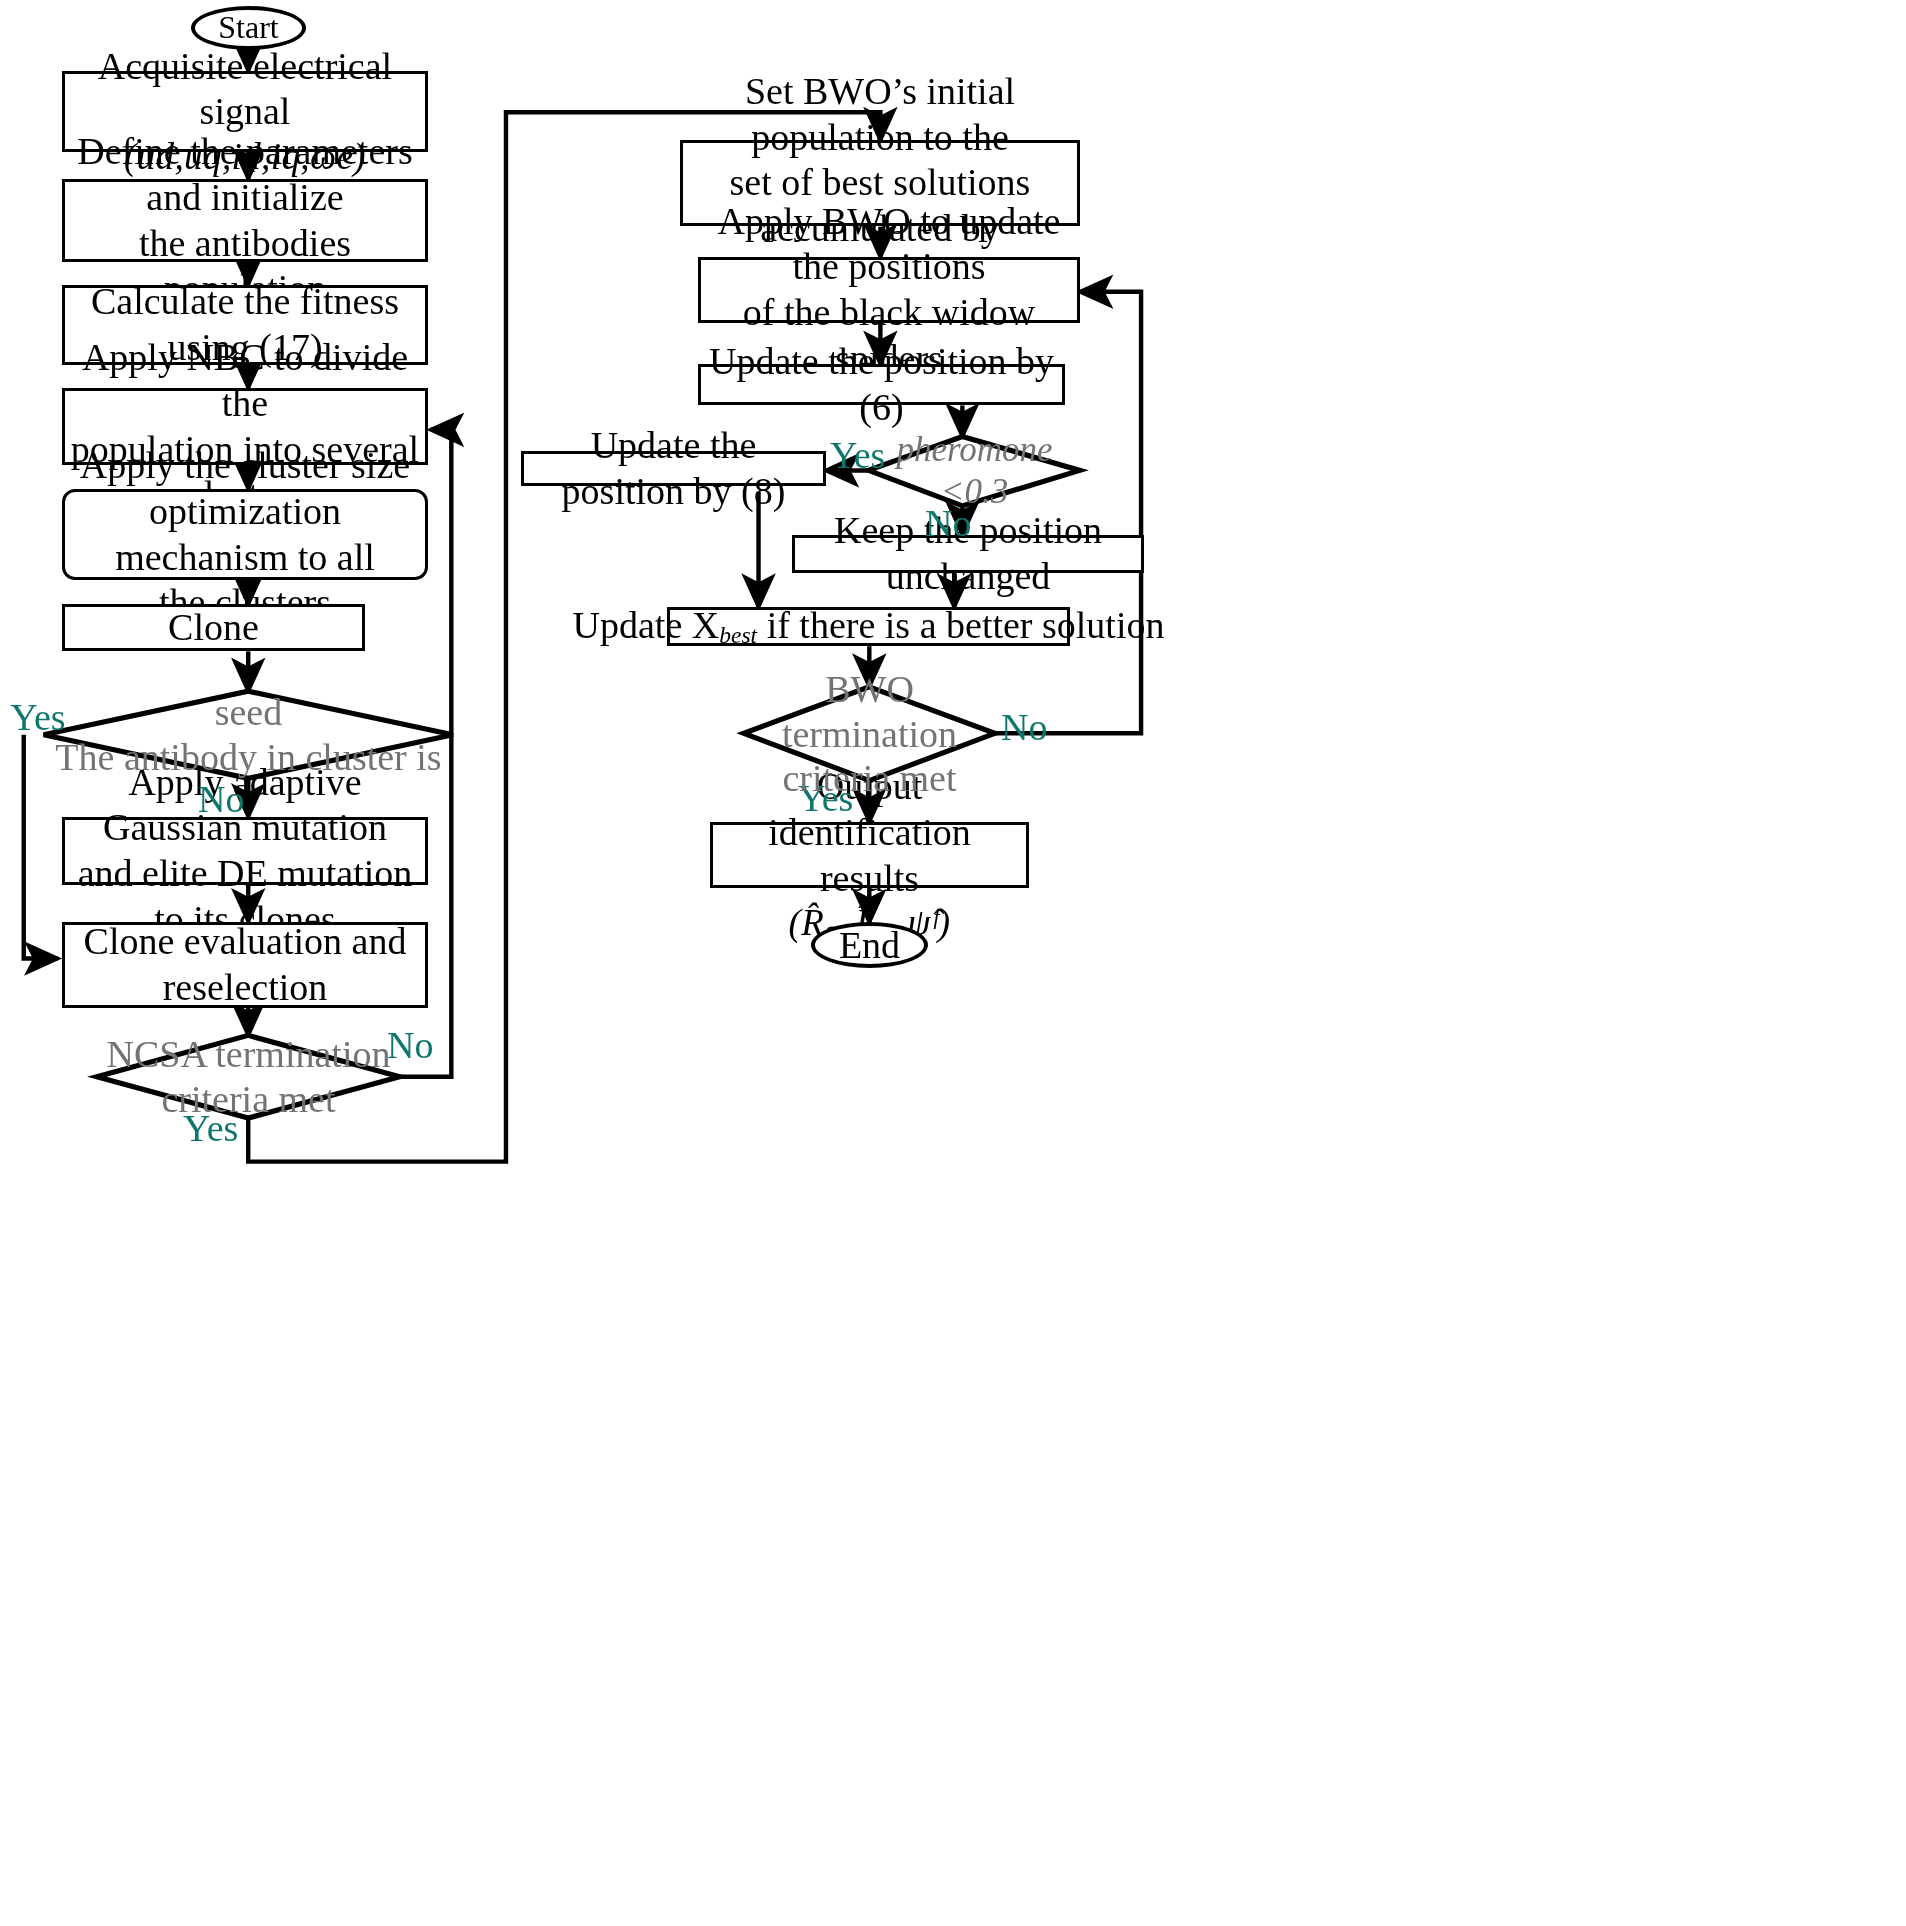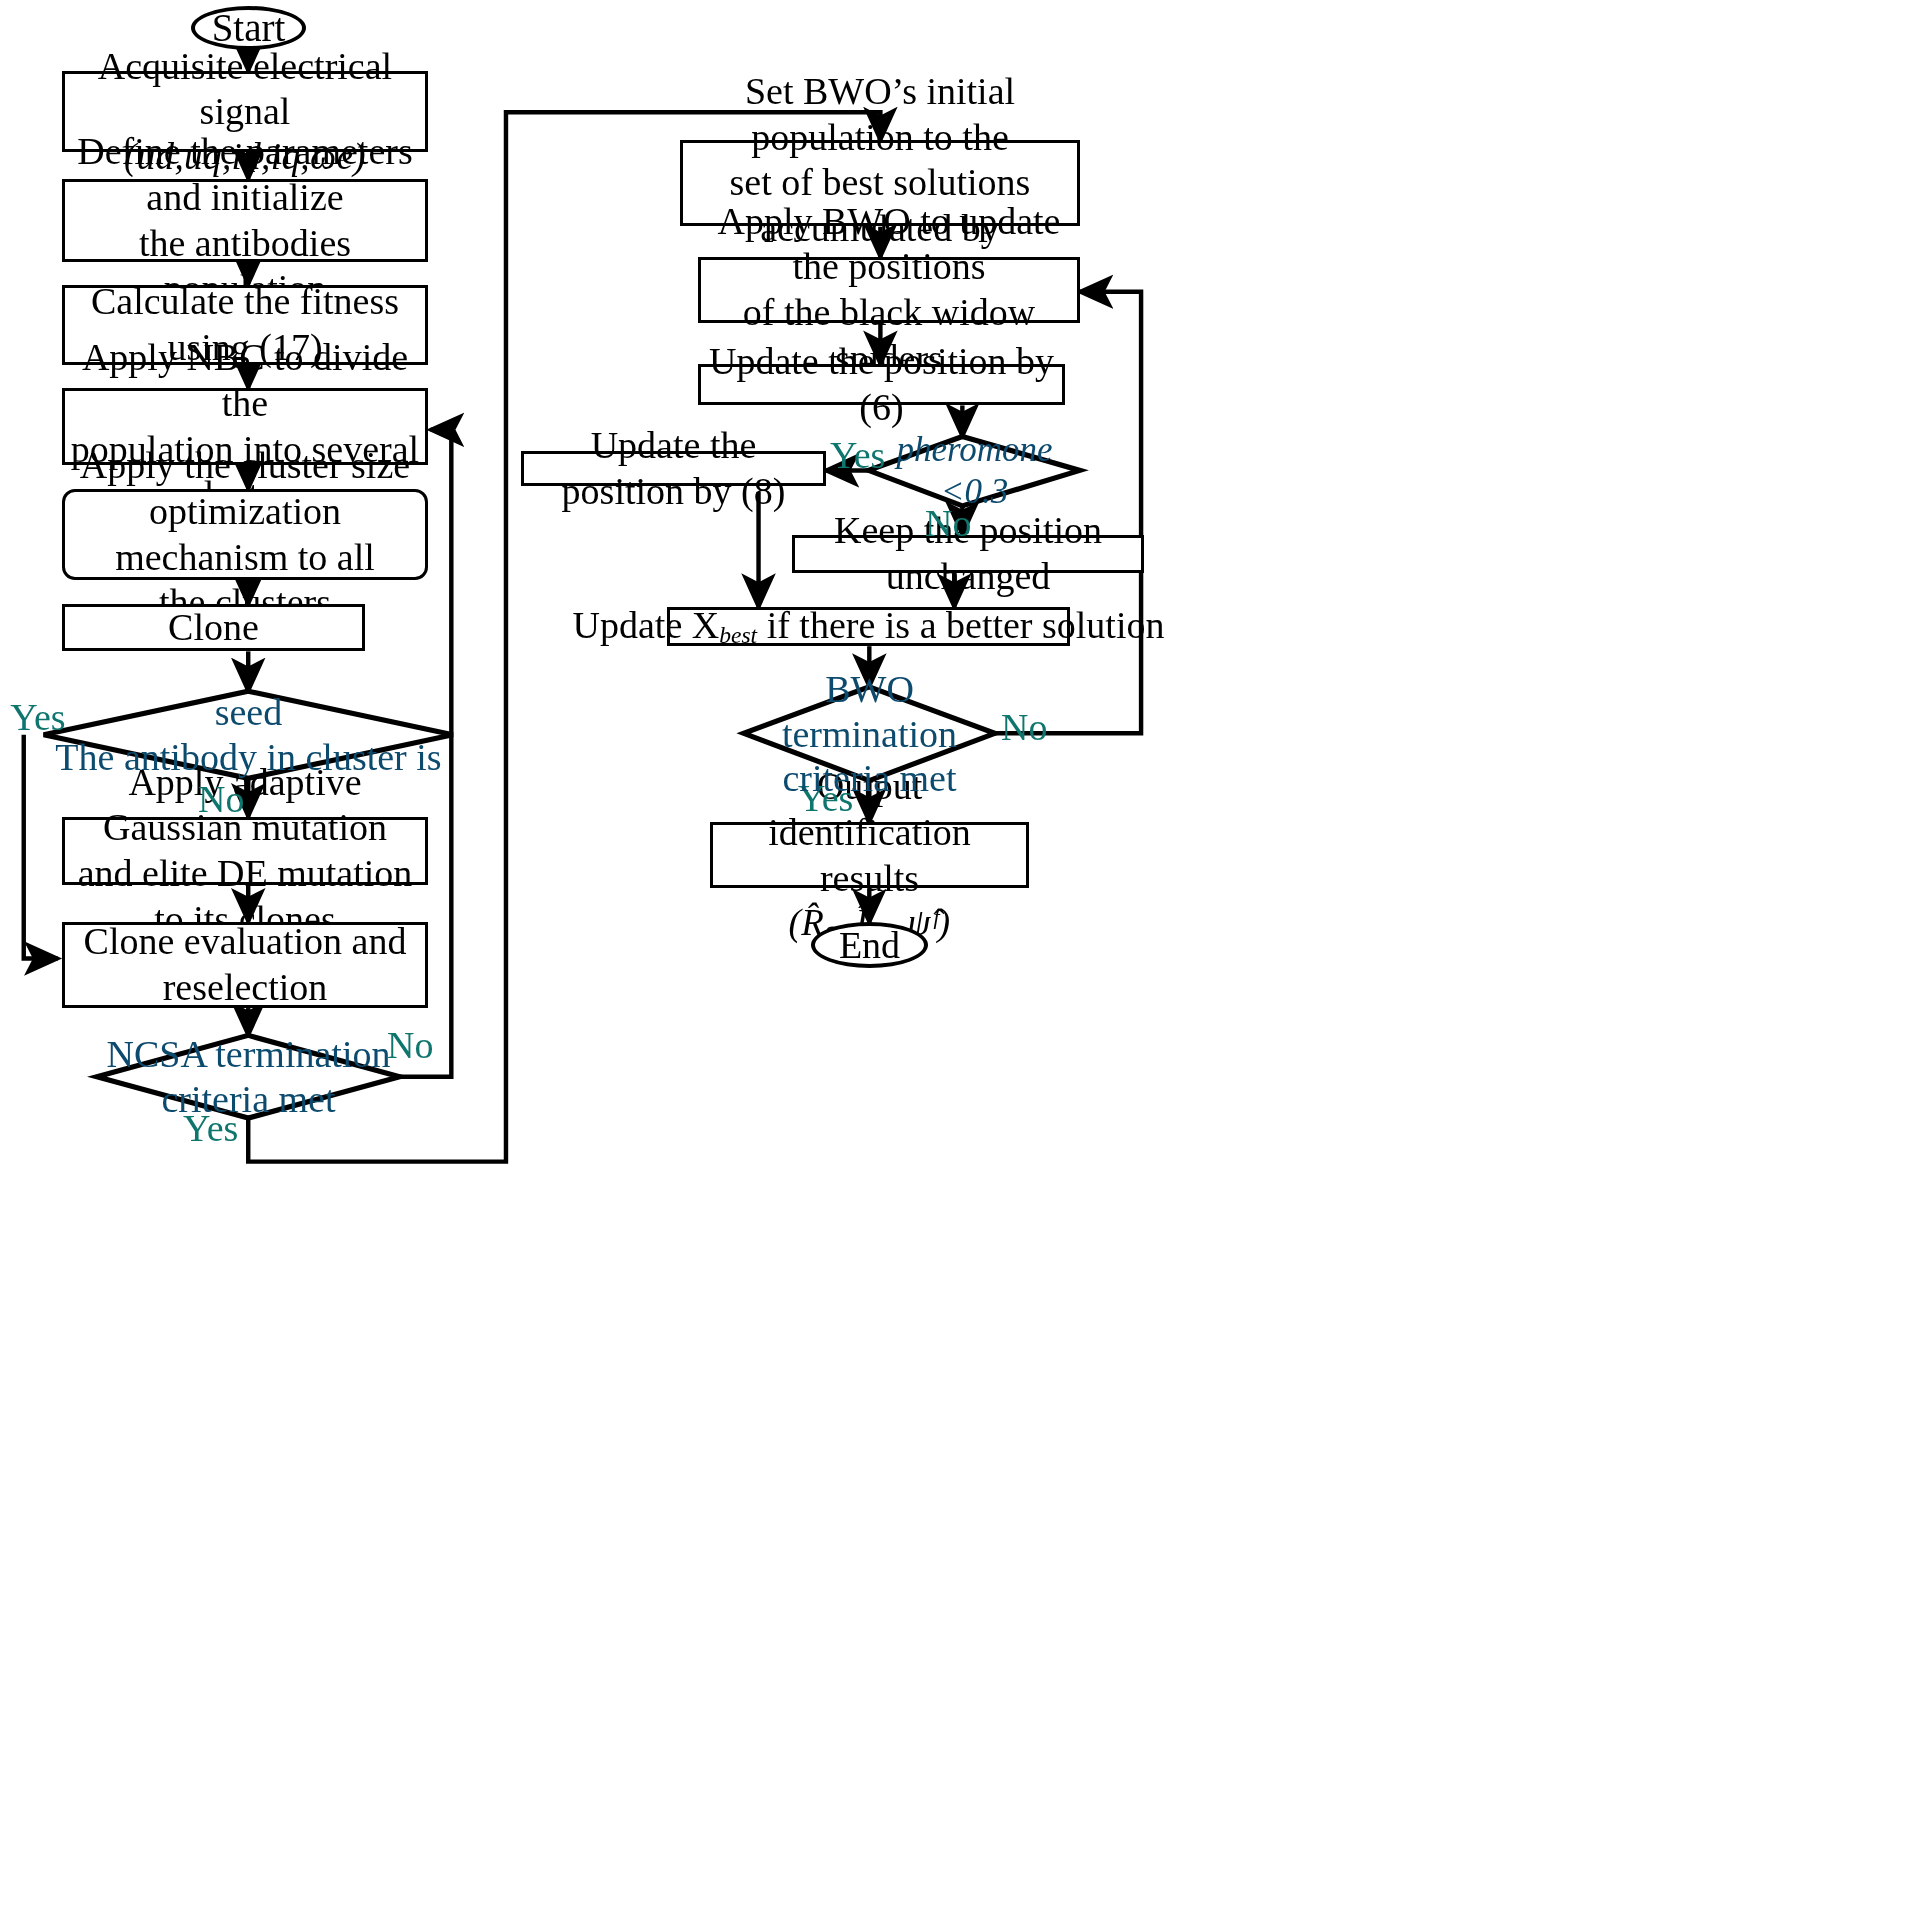--- a/index.html
+++ b/index.html
@@ -4,21 +4,21 @@
 <style>
   html,body{margin:0;padding:0;background:#ffffff;}
   body{width:1907px;height:1926px;font-family:"Liberation Serif",serif;}
   #stage{position:relative;width:1907px;height:1926px;overflow:hidden;background:#fff;}
   svg#wires{position:absolute;left:0;top:0;width:1907px;height:1926px;}
   .node{position:absolute;box-sizing:border-box;display:flex;align-items:center;
         justify-content:center;text-align:center;color:#000;background:#fff;}
   .proc{border:3.7px solid #000;}
   .term{border:4.4px solid #000;border-radius:50%;}
   .dia-wrap{position:absolute;display:flex;align-items:center;justify-content:center;}
-  .dia-txt{position:relative;z-index:3;text-align:center;color:#0c4a6e;line-height:1.18;}
+  .dia-txt{position:relative;z-index:3;text-align:center;color:#737373;line-height:1.18;}
   .lbl{position:absolute;color:#0f766e;white-space:nowrap;}
   .t52{font-size:38px;}
   .inner{line-height:1.2;padding:0 4.4px;}
   sub{font-size:0.62em;vertical-align:-0.22em;font-style:italic;}
   .ital{font-style:italic;}
   .mathline{font-style:italic;font-size:37px;letter-spacing:0.4px;}
 </style>
 </head>
 <body>
 
@@ -82,21 +82,21 @@
     </g>
 
     <g stroke="#000" stroke-width="7" fill="#fff">
       <polygon points="336,936 613,995 336,1054 59,995"></polygon>
       <polygon points="336,1402 541,1458 336,1514 131,1458"></polygon>
       <polygon points="1303,591 1462,637 1303,685 1176,637"></polygon>
       <polygon points="1177,930 1347,993 1177,1057 1007,993"></polygon>
     </g>
   </svg>
 
-  <div class="node term" style="left:191px;top:5.9px;width:115px;height:44px;font-size:39px;">
+  <div class="node term" style="left:191px;top:5.9px;width:115px;height:44px;font-size:32px;">
     <span>Start</span>
   </div>
 
   <div class="node proc" style="left:62px;top:71px;width:366px;height:81px;">
     <div class="inner">
       <div class="t52">Acquisite electrical signal</div>
       <div class="mathline">(ud,uq,id,iq,ωe)</div>
     </div>
   </div>
 

